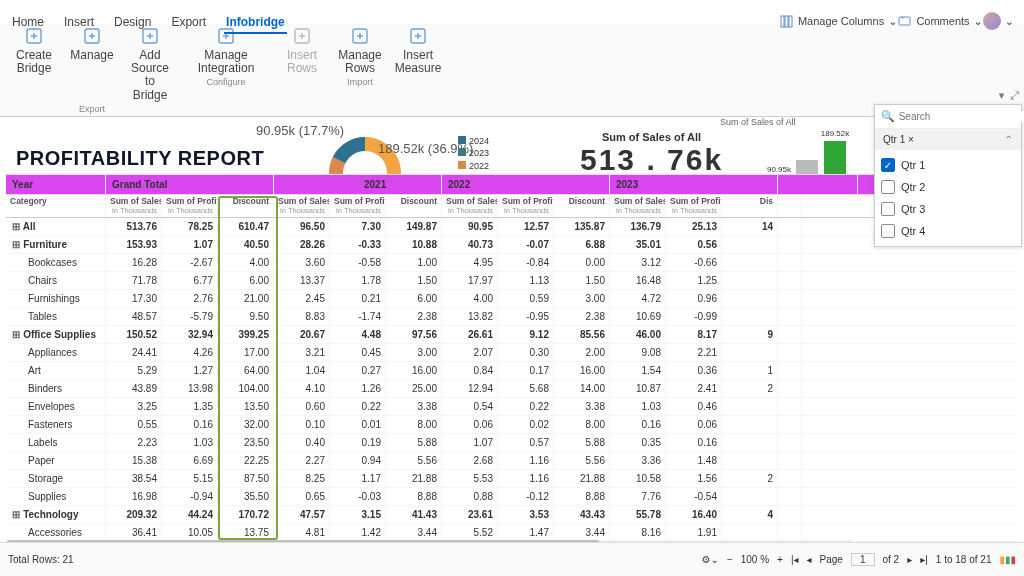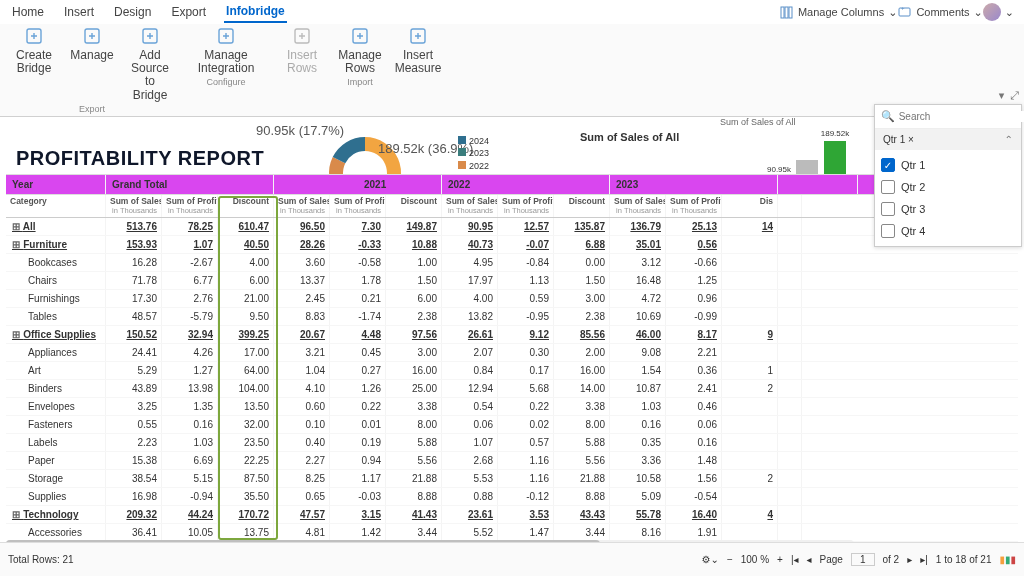--- a/index.html
+++ b/index.html
@@ -1,20 +1,20 @@
 <!DOCTYPE html>
 <html><head>
 <meta charset="utf-8">
 <style>
 * { box-sizing: border-box; margin: 0; padding: 0; }
 body { font-family: "Segoe UI", Arial, sans-serif; font-size: 11px; color: #333; background: #fff; width: 1024px; height: 576px; overflow: hidden; position: relative; }
 
 
 .ribbon { border-bottom: 1px solid #d0d0d0; }
-.tabbar { display: flex; align-items: center; padding: 4px 10px; height: 24px; gap: 16px; background: #fff; position: relative; }
+.tabbar { display: flex; align-items: flex-start; padding: 12px 10px; height: 24px; gap: 16px; background: #fff; position: relative; }
 .tab { font-size: 12px; color: #444; cursor: pointer; padding: 3px 2px; }
 .tab.active { color: #0066cc; border-bottom: 2px solid #0066cc; font-weight: 600; }
 .tabbar-right { margin-left: auto; display: flex; align-items: center; }
 .tbtn { display: flex; align-items: center; gap: 4px; font-size: 11px; color: #444; cursor: pointer; }
 .avatar { width: 18px; height: 18px; border-radius: 50%; background: linear-gradient(135deg,#caa,#98c); }
 .ribbon-groups { display: flex; padding: 2px 4px 0; gap: 16px; background: #fafafa; }
 .rgroup { display: flex; flex-direction: column; align-items: center; padding: 0 6px 2px; }
 .rgroup-items { display: flex; gap: 10px; }
 .rbtn { display: flex; flex-direction: column; align-items: center; width: 48px; cursor: pointer; font-size: 12px; text-align: center; line-height: 1.1; color: #444; }
 .rbtn.disabled { color: #aaa; }
@@ -42,21 +42,21 @@
 .grid { position: relative; border-top: 1px solid #ddd; font-size: 10px; }
 .hrow, .drow { display: grid; grid-template-columns: 100px 56px 56px 56px 56px 56px 56px 56px 56px 56px 56px 56px 56px 24px; }
 .grid .cell { padding: 3px 4px; text-align: right; border-right: 1px solid #f4f4f4; white-space: nowrap; overflow: hidden; }
 .grid .lcell { text-align: left; padding-left: 6px; }
 .yearrow { display: grid; grid-template-columns: 100px 168px 168px 168px 168px 80px; background: #d946ef; border-bottom: 1px solid #ddd; font-weight: 600; font-size: 10px; }
 .yearrow .cell { text-align: left; padding: 4px 6px; }
 .hrow { background: #fff; font-size: 8.5px; border-bottom: 1px solid #ccc; }
 .hrow .cell { padding: 2px 4px; line-height: 1.1; font-weight: 600; color: #555; }
 .hrow .sub { font-weight: 400; color: #999; font-size: 7.5px; }
 .drow { border-bottom: 1px solid #f6f6f6; }
-.drow.bold { font-weight: 700; text-decoration: underline; }
+.drow.bold { font-weight: 700; }
 .drow.bold .lcell::before { content: "⊞ "; font-weight: 700; color: #666; }
 .indent .lcell { padding-left: 22px; }
 .exp { cursor: pointer; }
 .hilite { position: absolute; border: 2.5px solid #7da73d; border-radius: 3px; pointer-events: none; }
 .scroll-x { position: absolute; left: 6px; right: 170px; bottom: 28px; height: 8px; background: #f0f0f0; border-radius: 4px; }
 .scroll-x .thumb { position:absolute; left:0; width:70%; height:100%; background:#bfbfbf; border-radius:4px; }
 
 
 .status { position: absolute; bottom: 0; left: 0; right: 0; height: 34px; border-top: 1px solid #ddd; display: flex; align-items: center; font-size: 10px; padding: 0 8px; gap: 8px; background: #fafafa; }
 .status .sp { flex: 1; }
@@ -190,20 +190,21 @@
     <div class="donut-lbl" style="left:6px;top:0px"><span>90.95k (17.7%)</span></div>
   </div>
   <div class="legend" id="legend">
       <div><span class="sw" style="background:#2f6f8f"></span>2024</div>
       <div><span class="sw" style="background:#3a7d7c"></span>2023</div>
       <div><span class="sw" style="background:#d98a4a"></span>2022</div>
     </div>
 
   <div class="kpi">
     <div class="kpi-t">Sum of Sales of All</div>
+    <div class="kpi-v">513 . 76k</div>
   </div>
 
   <div class="sumall">Sum of Sales of All</div>
   <div class="bars" id="bars">
       <div class="bar" style="height: 35.6427px; background: rgb(187, 187, 187);"></div>
       <div class="bar" style="height: 33.5928px; background: rgb(210, 59, 59);">
         <span class="bl">90.95k</span>
       </div>
       <div class="bar" style="height: 50.524px; background: rgb(187, 187, 187);"></div>
       <div class="bar" style="height: 70px; background: rgb(47, 166, 53);">
@@ -482,21 +483,21 @@
           <div class="cell lcell exp">Supplies</div>
           <div class="cell">16.98</div>
           <div class="cell">-0.94</div>
           <div class="cell">35.50</div>
           <div class="cell">0.65</div>
           <div class="cell">-0.03</div>
           <div class="cell">8.88</div>
           <div class="cell">0.88</div>
           <div class="cell">-0.12</div>
           <div class="cell">8.88</div>
-          <div class="cell">5.09</div>
+          <div class="cell">7.76</div>
           <div class="cell">-0.54</div>
           <div class="cell"></div>
           <div class="cell"></div>
         </div>
         <div class="drow bold">
           <div class="cell lcell exp">Technology</div>
           <div class="cell">209.32</div>
           <div class="cell">44.24</div>
           <div class="cell">170.72</div>
           <div class="cell">47.57</div>

